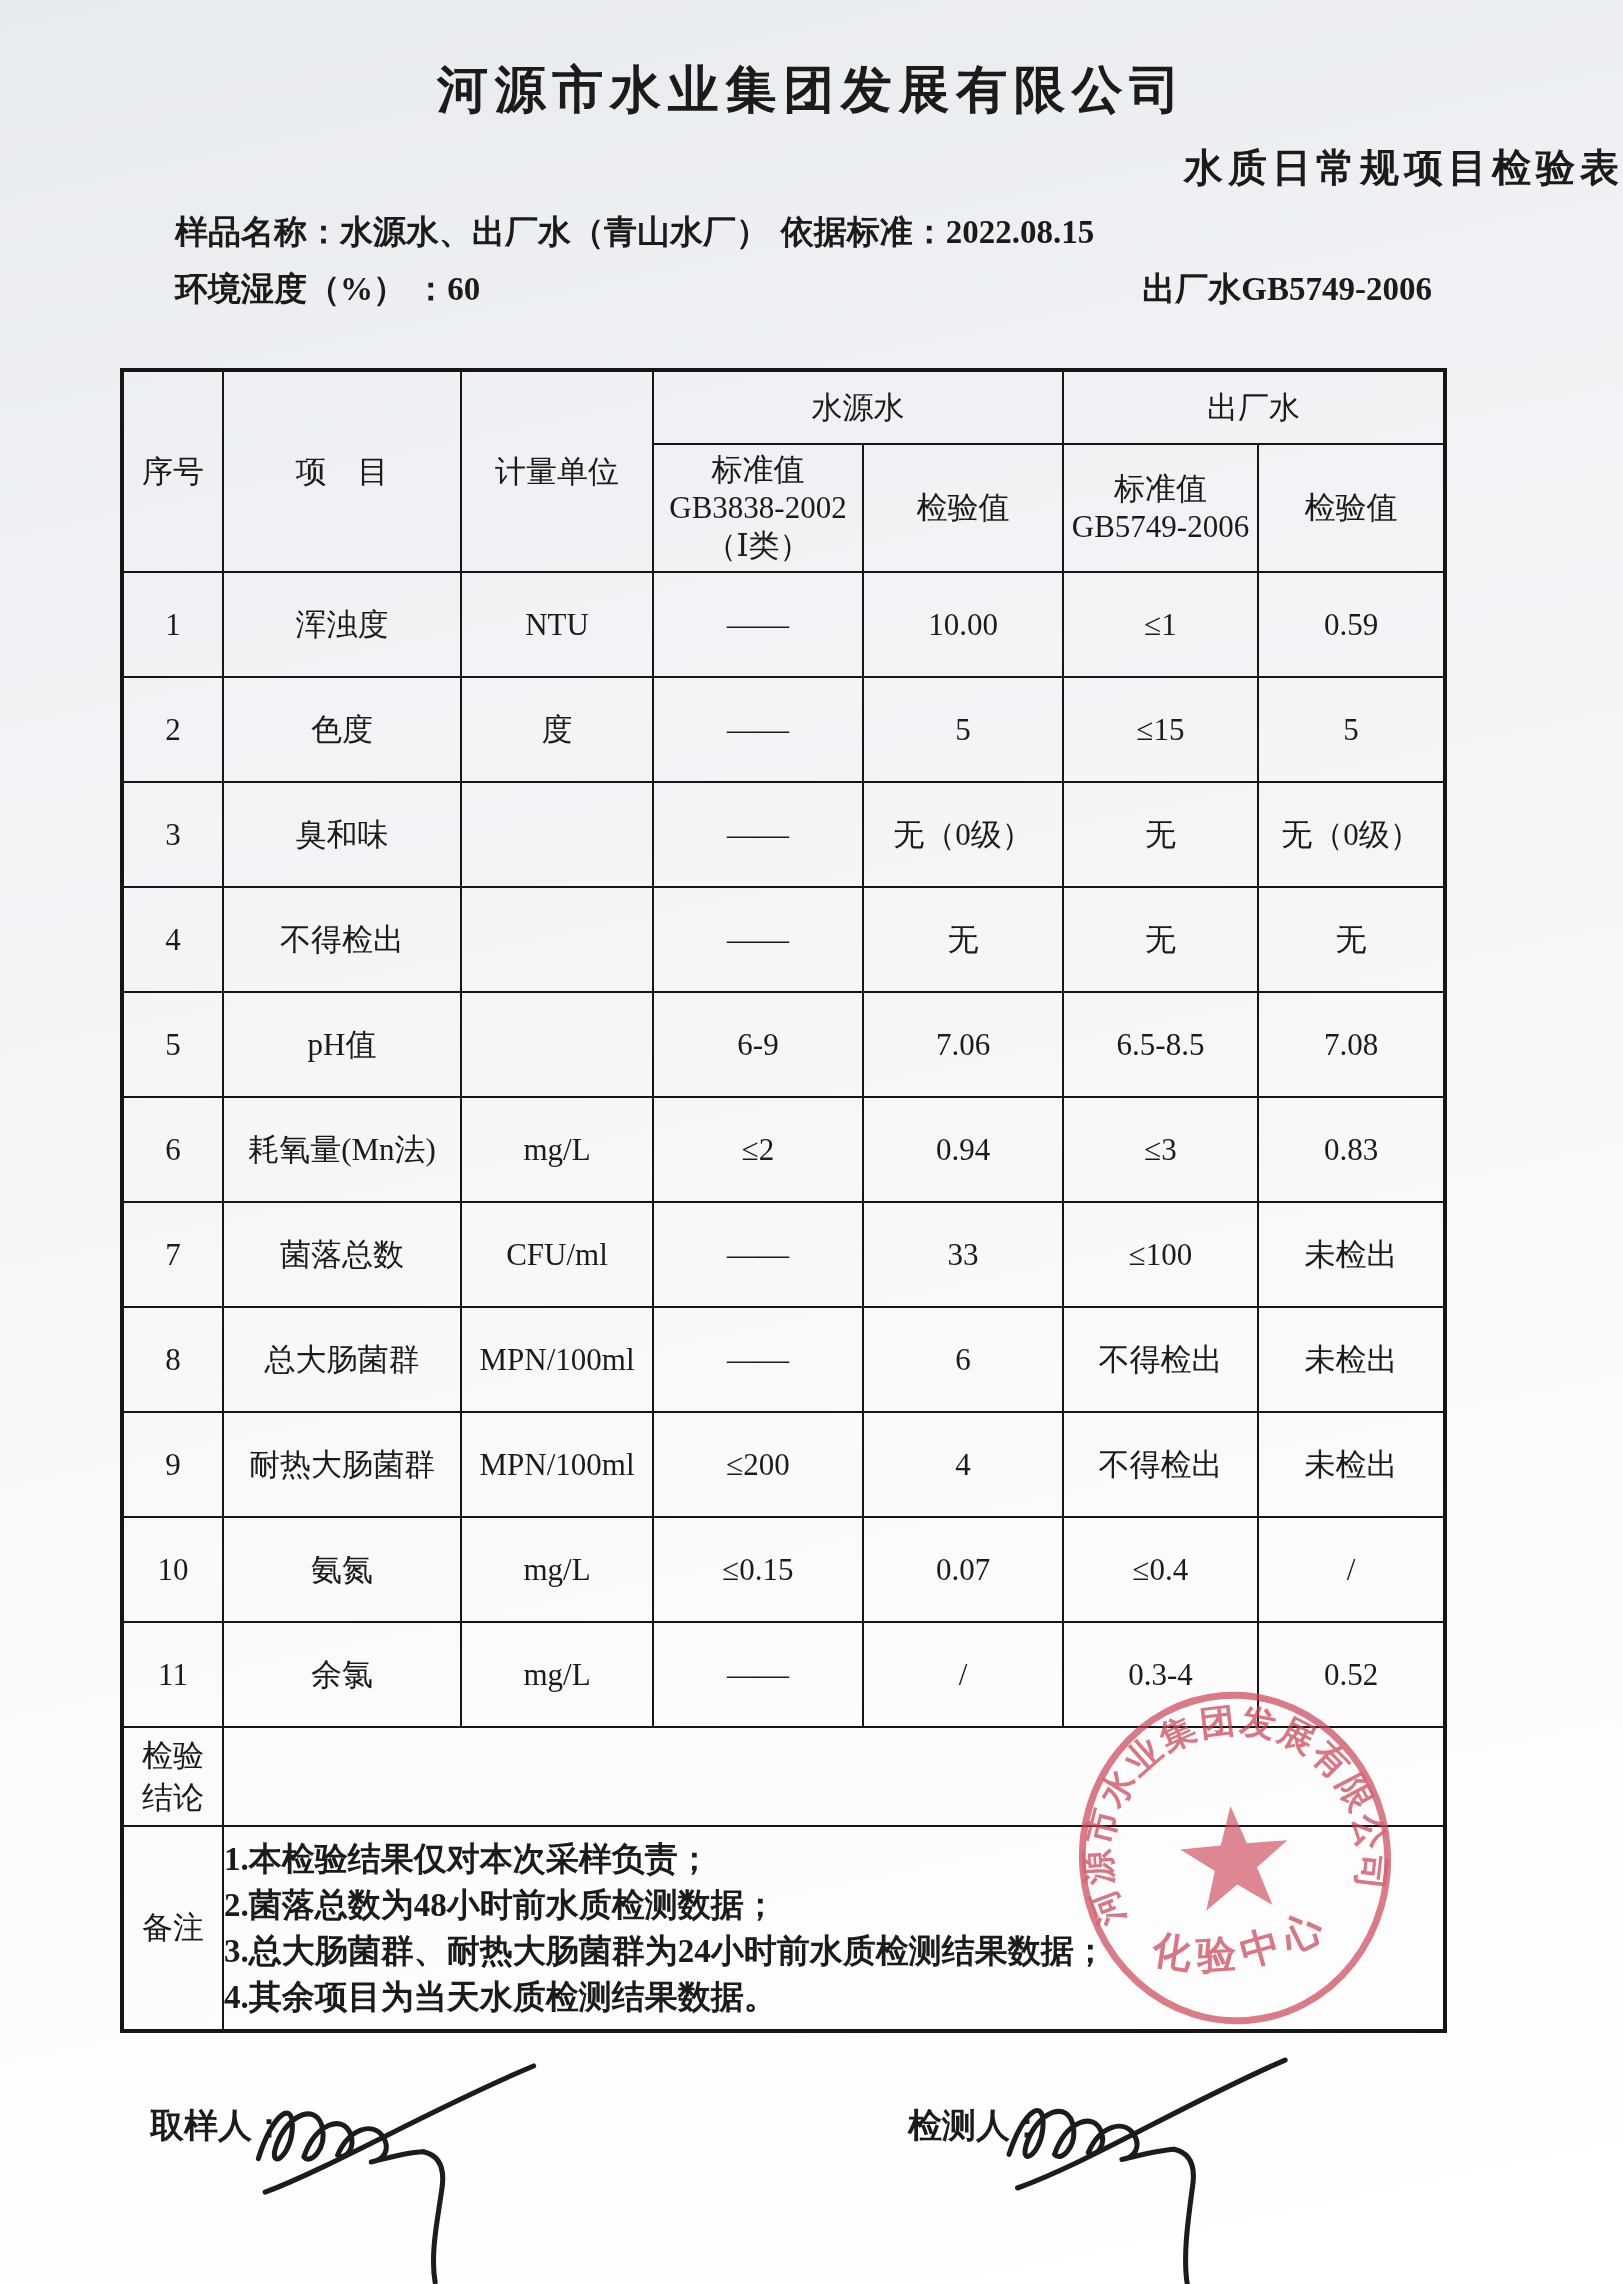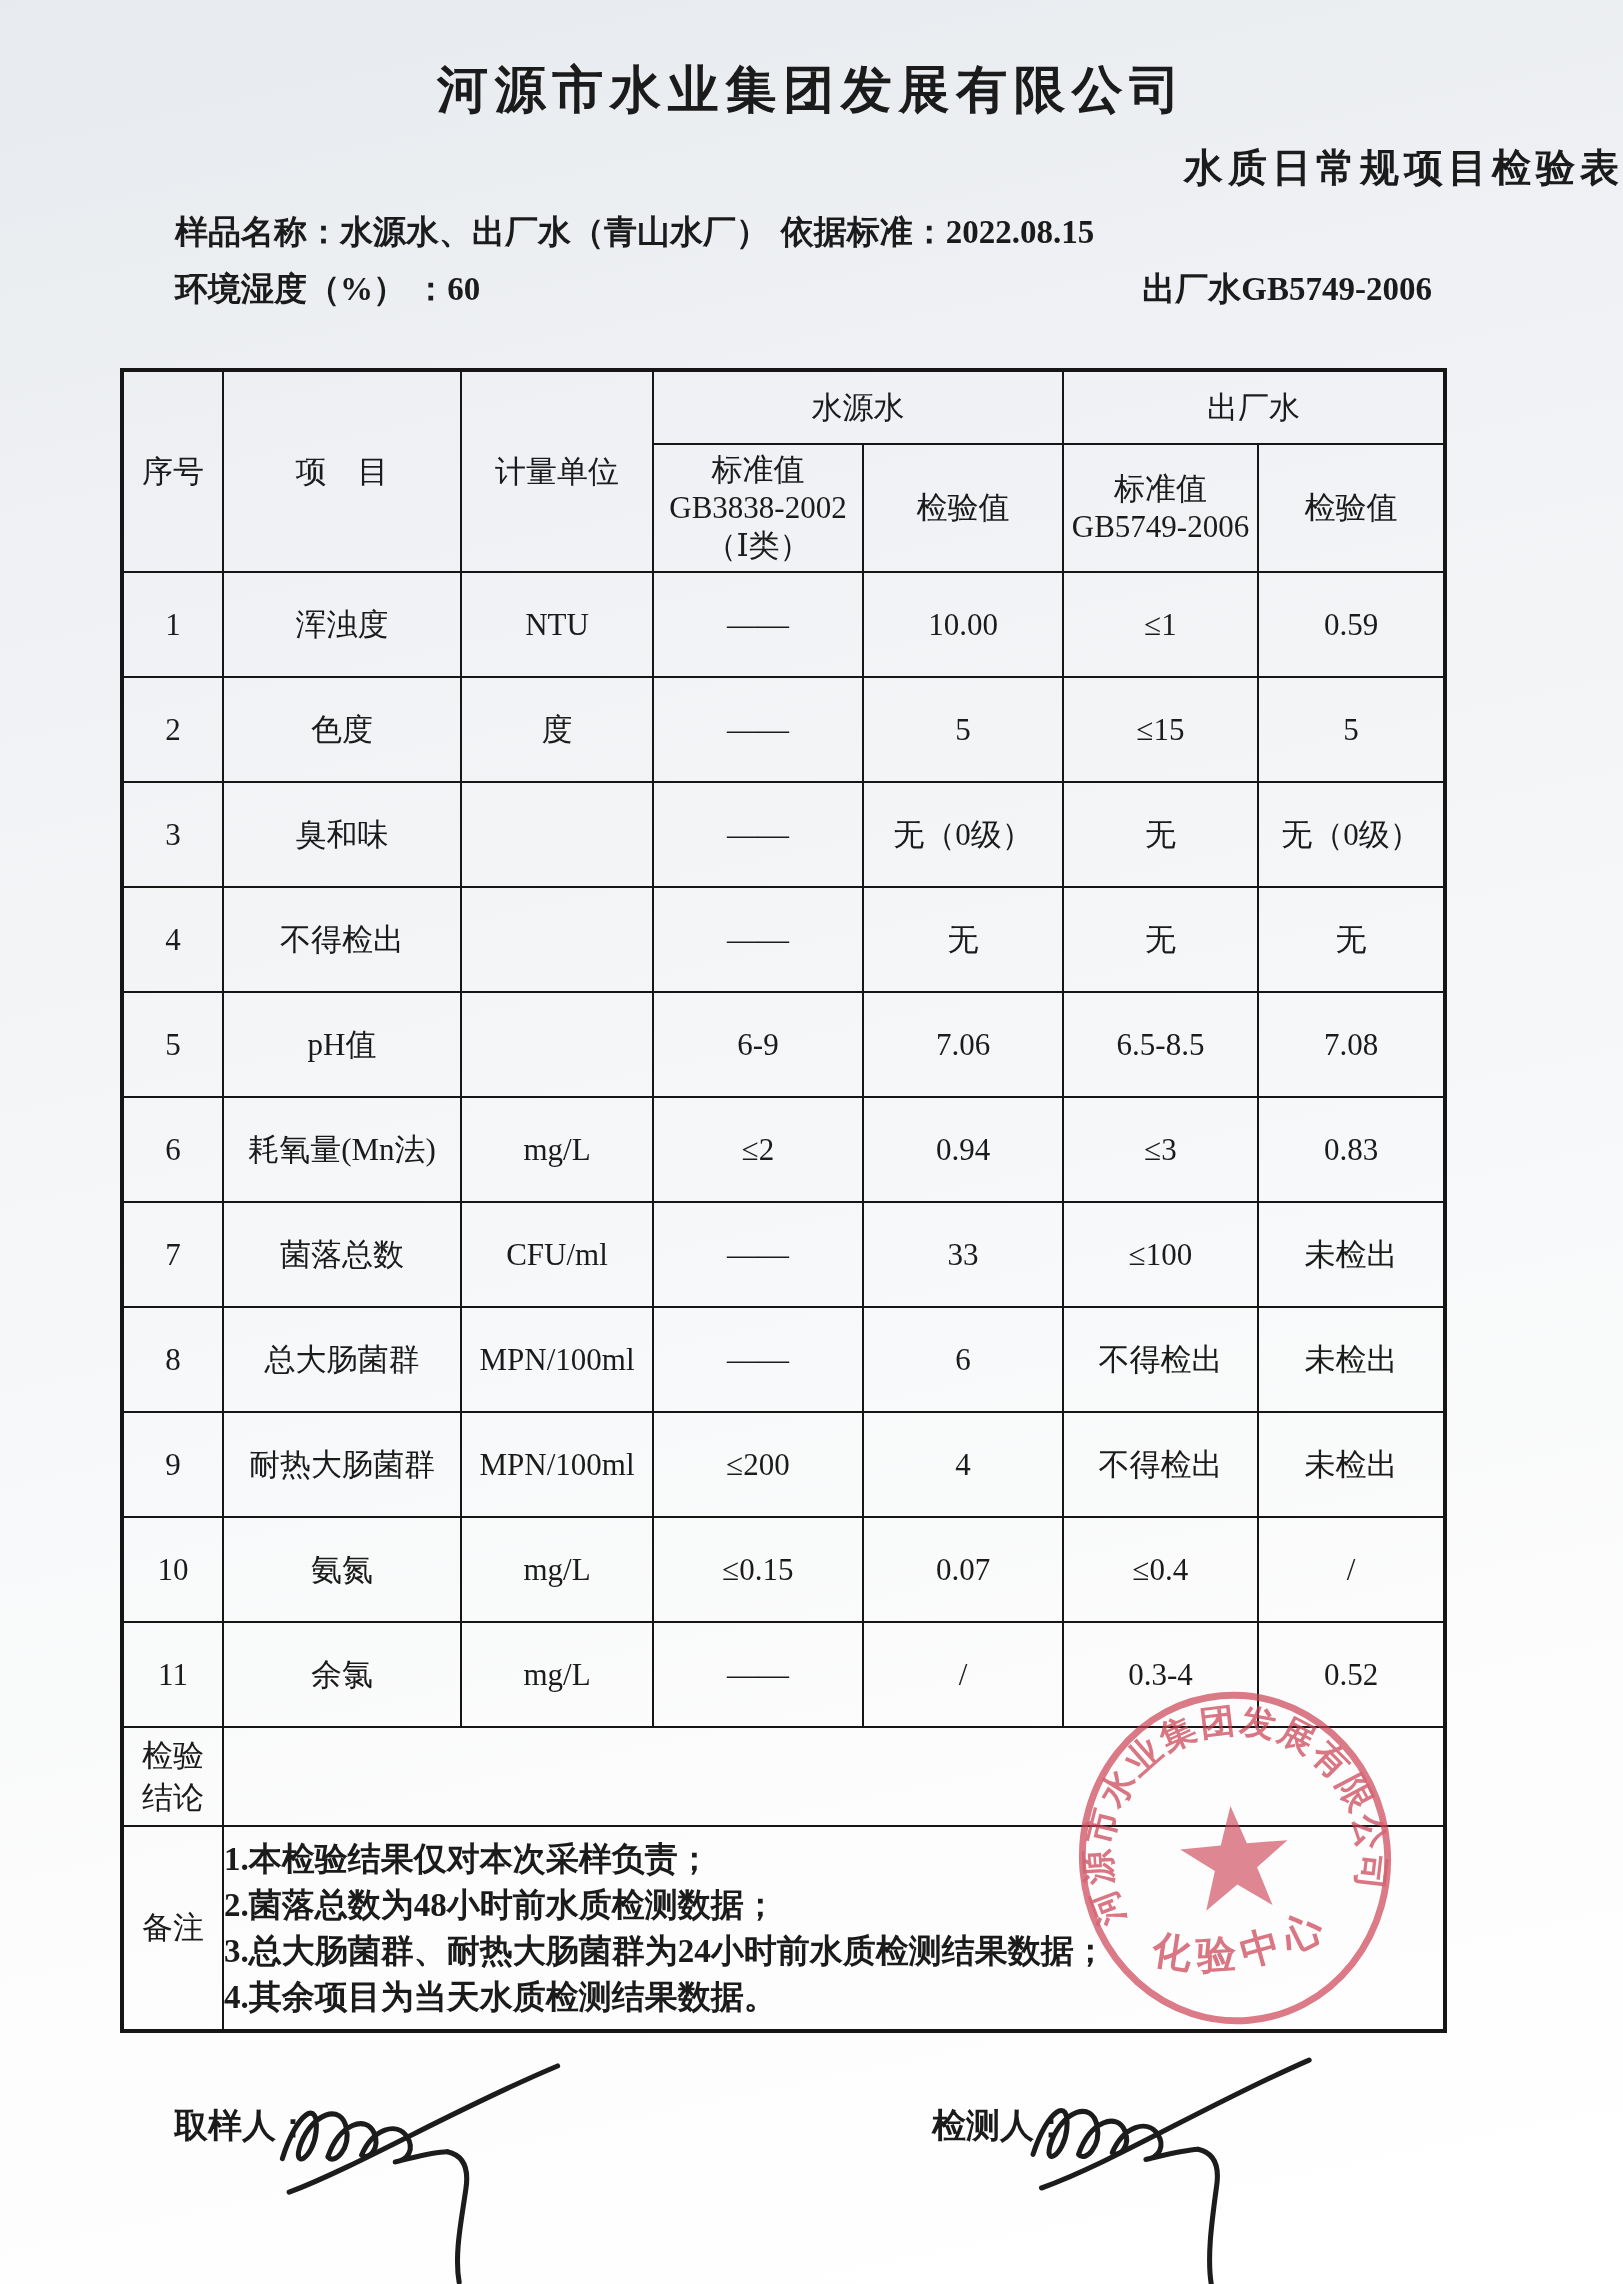--- a/index.html
+++ b/index.html
@@ -46,21 +46,21 @@
   .rh-remark{height:205px;}
   td.hd{font-weight:600;}
   td.prewrap{white-space:pre-line;line-height:1.22;font-size:29px;}
   td.col-item{text-align:left;padding-left:15px;}
   td.groupcell{font-size:33px;}
   td.concl-label{font-size:32px;white-space:pre-line;line-height:1.35;}
   td.remark-label{font-size:32px;}
   td.remark-body{text-align:left;vertical-align:middle;padding:8.4px 13.5px 8.4px 17px;}
   .remark-line{font-size:33px;font-weight:600;line-height:46px;text-align:left;}
 
-  .sign-row{position:absolute;top:2079px;left:0;width:1340px;height:205px;margin-left:24px;}
+  .sign-row{position:absolute;top:2079px;left:0;width:1340px;height:205px;}
   .sign-label{position:absolute;font-size:34px;font-weight:600;top:23.6px;}
   .sign-label.sampler{left:150px;}
   .sign-label.tester{left:908px;}
   .sig{position:absolute;top:-93px;width:354px;height:303px;}
   .sig.sampler{left:243px;}
   .sig.tester{left:992px;}
   .sig path{fill:none;stroke:#1c1c1c;stroke-width:6;stroke-linecap:round;stroke-linejoin:round;}
 
   .stamp{
     position:absolute;left:1063px;top:1678px;width:344px;height:360px;

